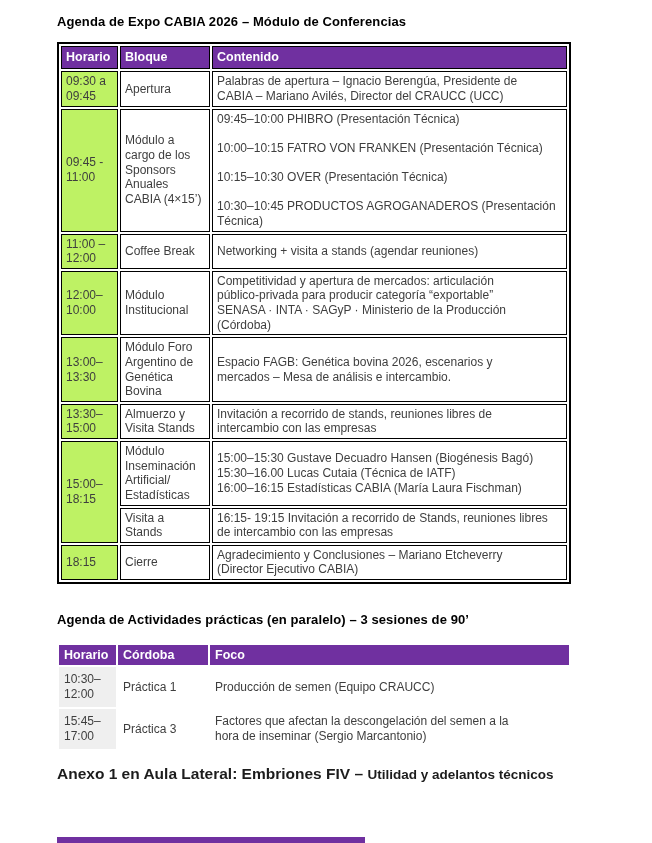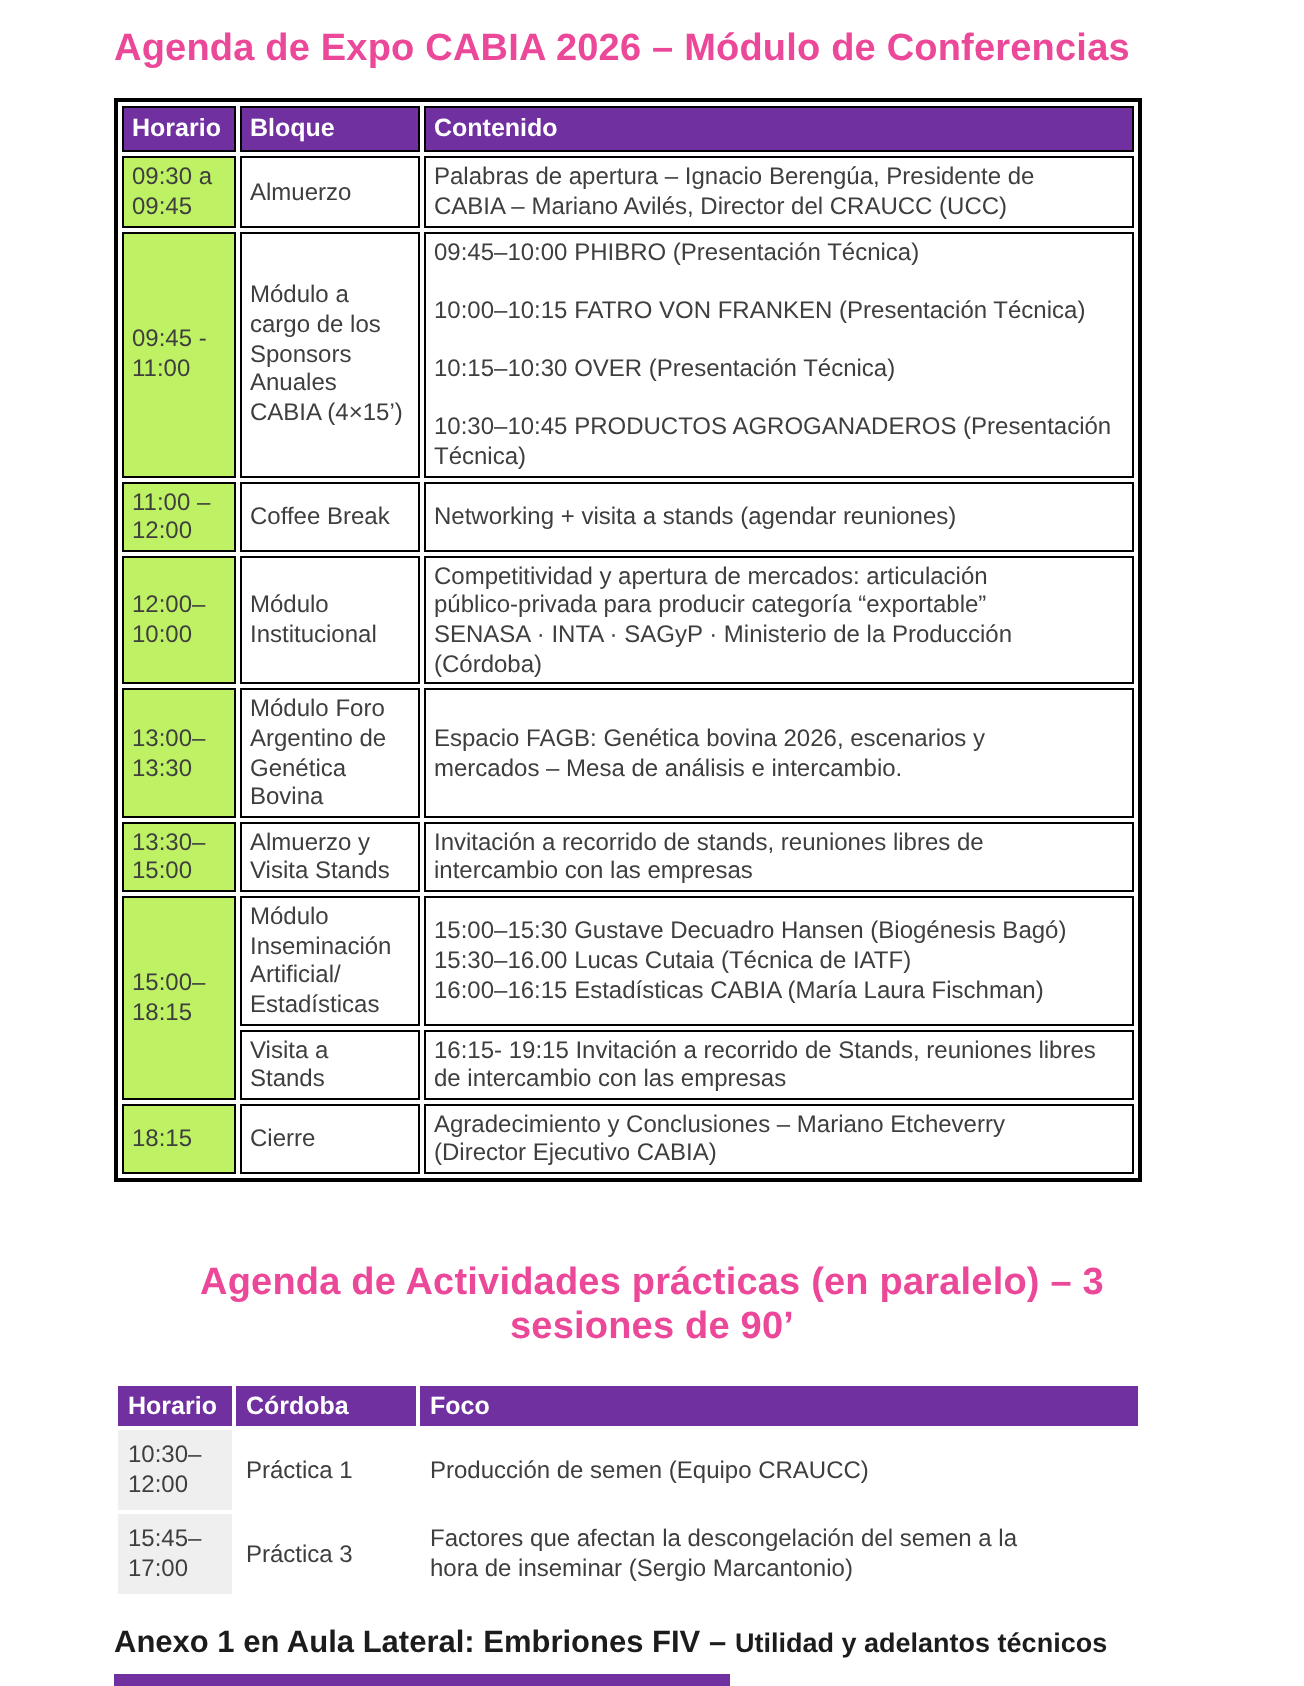--- a/index.html
+++ b/index.html
@@ -9,27 +9,27 @@
     width: 652px;
     height: 843px;
     background: #ffffff;
     font-family: "Liberation Sans", "DejaVu Sans", sans-serif;
     color: #3e3e3e;
     overflow: hidden;
   }
   .content { padding: 14px 0 0 57px; width: 595px; }
 
   h1.doc-title {
-    font-size: 19px;
+    font-size: 13px;
     font-weight: bold;
-    color: #ec4899;
+    color: #000000;
     letter-spacing: 0.1px;
     margin-bottom: 0;
   }
-  .t2 { margin-top: 40px; text-align: center; }
+  .t2 { margin-top: 28px; }
   .t3-wrap { margin-top: 14px; white-space: nowrap; }
   .t3-main { font-size: 15.5px; font-weight: bold; color: #1c1c1c; }
   .t3-sub  { font-size: 13.5px; font-weight: bold; color: #1c1c1c; }
 
   table.conf {
     margin-top: 13px;
     border-collapse: separate;
     border-spacing: 2px;
     border: 2px solid #000000;
     width: 514px;
@@ -107,21 +107,21 @@
         </colgroup>
       <tbody>
           <tr>
         <th>Horario</th>
         <th>Bloque</th>
         <th>Contenido</th>
       </tr>
       <tr>
         <td class="time">09:30 a
 09:45</td>
-        <td>Almuerzo</td>
+        <td>Apertura</td>
         <td>Palabras de apertura – Ignacio Berengúa, Presidente de
 CABIA – Mariano Avilés, Director del CRAUCC (UCC)</td>
       </tr>
       <tr>
         <td class="time">09:45 -
 11:00</td>
         <td>Módulo a
 cargo de los
 Sponsors
 Anuales

